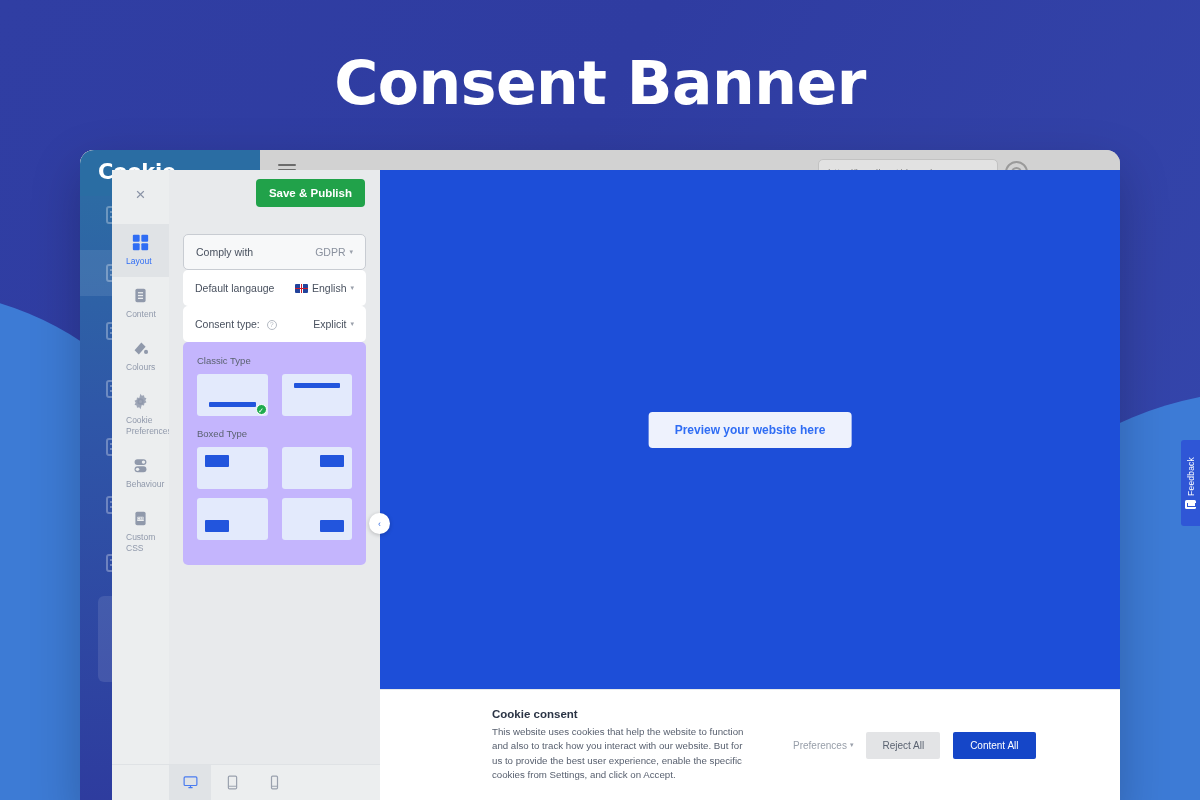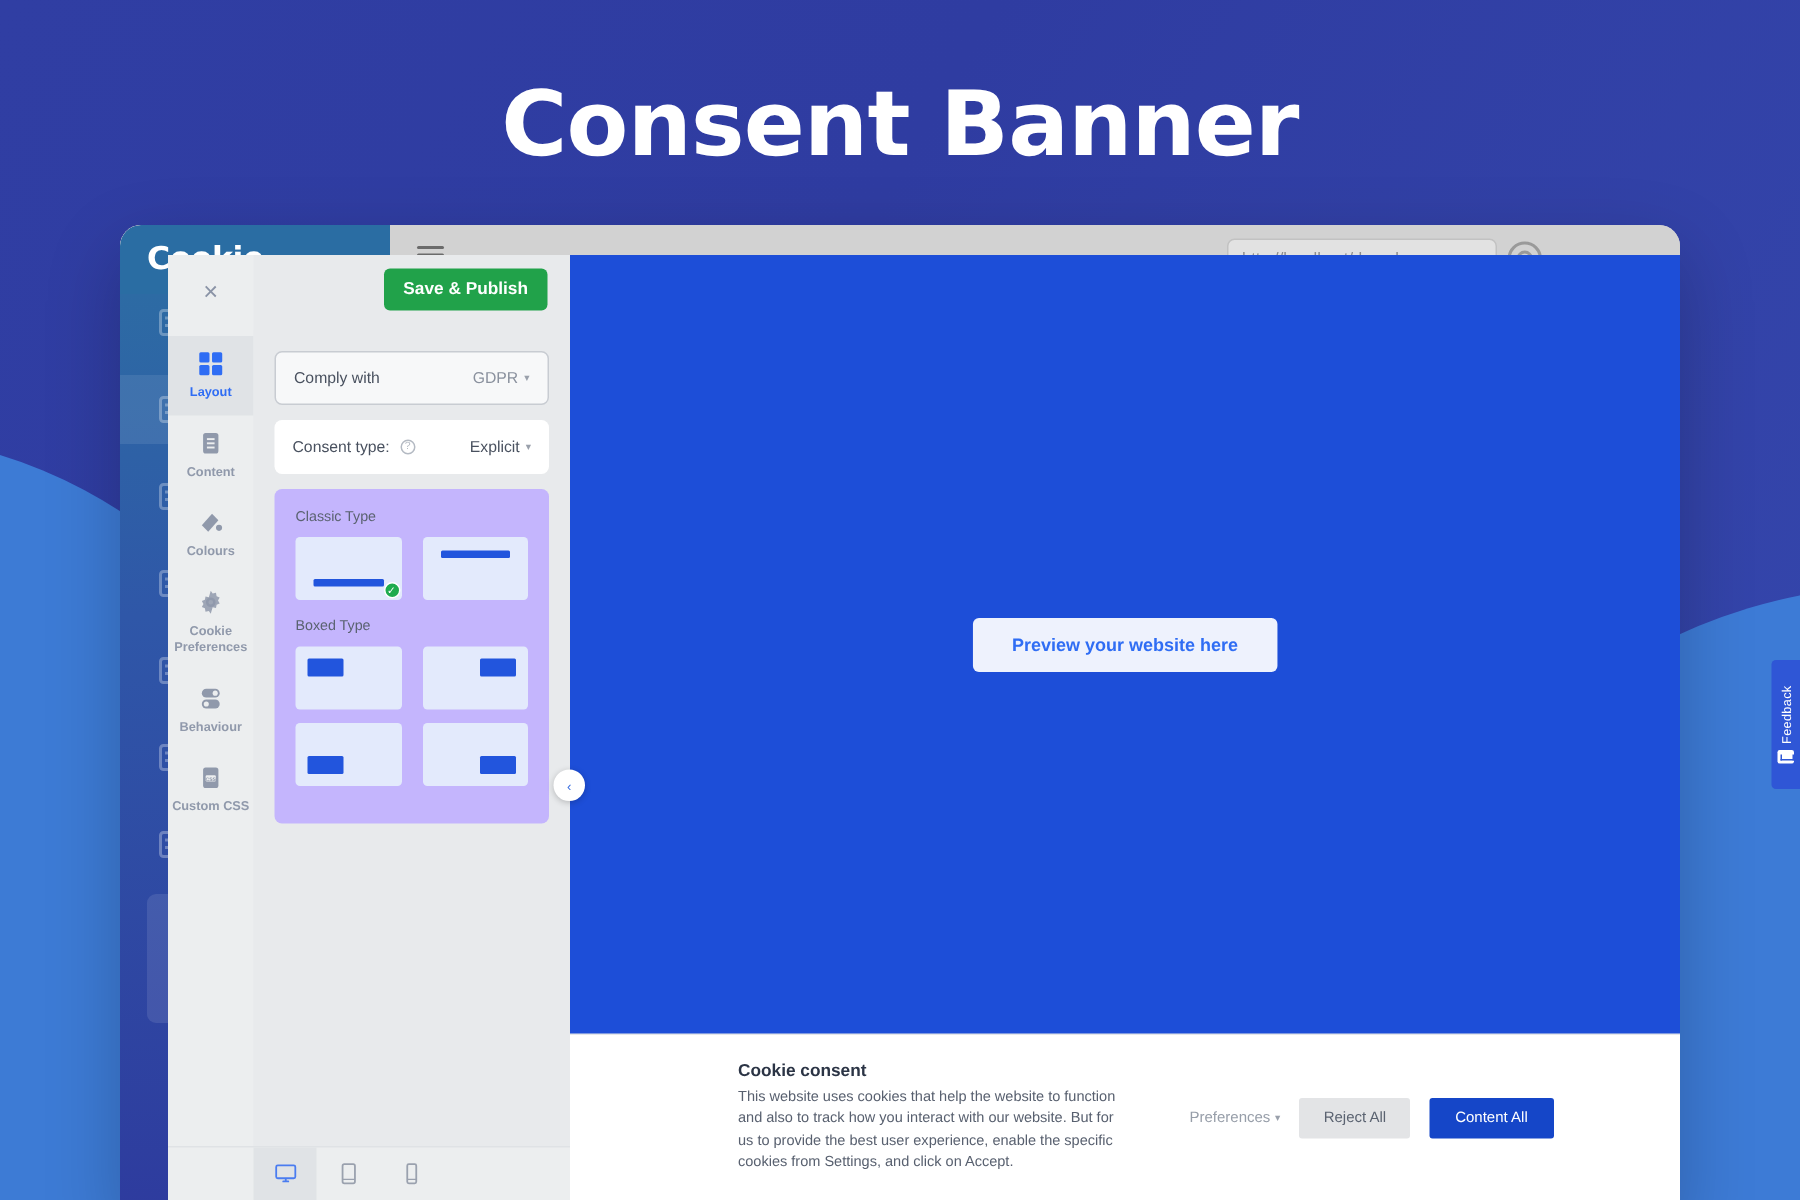--- a/index.html
+++ b/index.html
@@ -94,32 +94,32 @@
     position:absolute; right:15px; top:9px; background:#21a24a; color:#fff;
     border:none; border-radius:4px; padding:8px 13px; font-size:11.5px;
     font-weight:bold; cursor:pointer; font-family:"Liberation Sans", sans-serif;
   }
 
   #editor-main { flex:1; display:flex; min-height:0; }
 
   
   #editor-nav { width:57px; background:#eceeef; flex:0 0 57px; padding-top:4px; }
   .nav-item {
-    padding:10px 2px 10px; text-align:center; cursor:pointer;
-    color:#9099ab; font-size:8.5px; line-height:11px;font-weight:bold;
+    padding:10px 14px 10px; text-align:left; cursor:pointer;
+    color:#9099ab; font-size:8.5px; line-height:11px;
   }
   .nav-item.active { background:#e0e3e6; color:#2f6df4; }
   .nav-ico { display:block; margin:0 auto 5px; width:17px; height:17px; }
 
   
   #editor-content {
     flex:1; background:#e8eaec; padding:14px 14px 0; overflow:hidden; position:relative;
   }
   .field-card {
-    background:#ffffff; border-radius:5px; height:36px; margin-bottom:10px;
+    background:#ffffff; border-radius:5px; height:36px; 
     display:flex; align-items:center; justify-content:space-between;
     padding:0 12px; font-size:10.5px; color:#49515f;
   }
   .field-card.bordered { border:1px solid #c8ccd2; background:#f7f8f9; }
   .field-val { color:#8a919e; display:flex; align-items:center; gap:4px; font-size:10.5px; }
   .field-val.dark { color:#49515f; }
   .caret { font-size:7px; color:#9aa0ab; }
   .help-dot {
     display:inline-block; width:10px; height:10px; border:1px solid #b4bac3;
     border-radius:50%; color:#b4bac3; font-size:7px; line-height:8px; text-align:center;
@@ -358,20 +358,28 @@
     <div id="editor-content">
 
       <div class="field-card bordered">
         <span>Comply with</span>
         <span class="field-val">
           <span>GDPR</span>
           <span class="caret">▾</span>
         </span>
       </div>
 
+      <div class="field-card">
+        <span>Default langauge</span>
+        <span class="field-val dark">
+          <span class="flag"></span>
+          <span>English</span>
+          <span class="caret">▾</span>
+        </span>
+      </div>
 
       <div class="field-card">
         <span>
           <span>Consent type:</span>
           <span class="help-dot">?</span>
         </span>
         <span class="field-val dark">
           <span>Explicit</span>
           <span class="caret">▾</span>
         </span>

